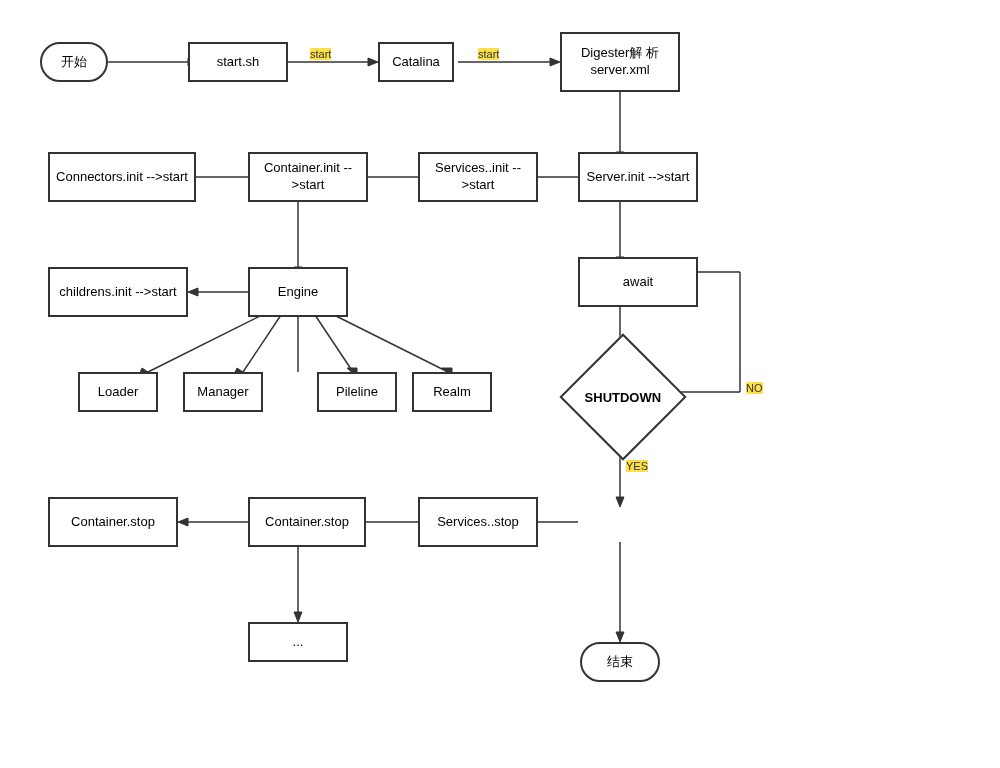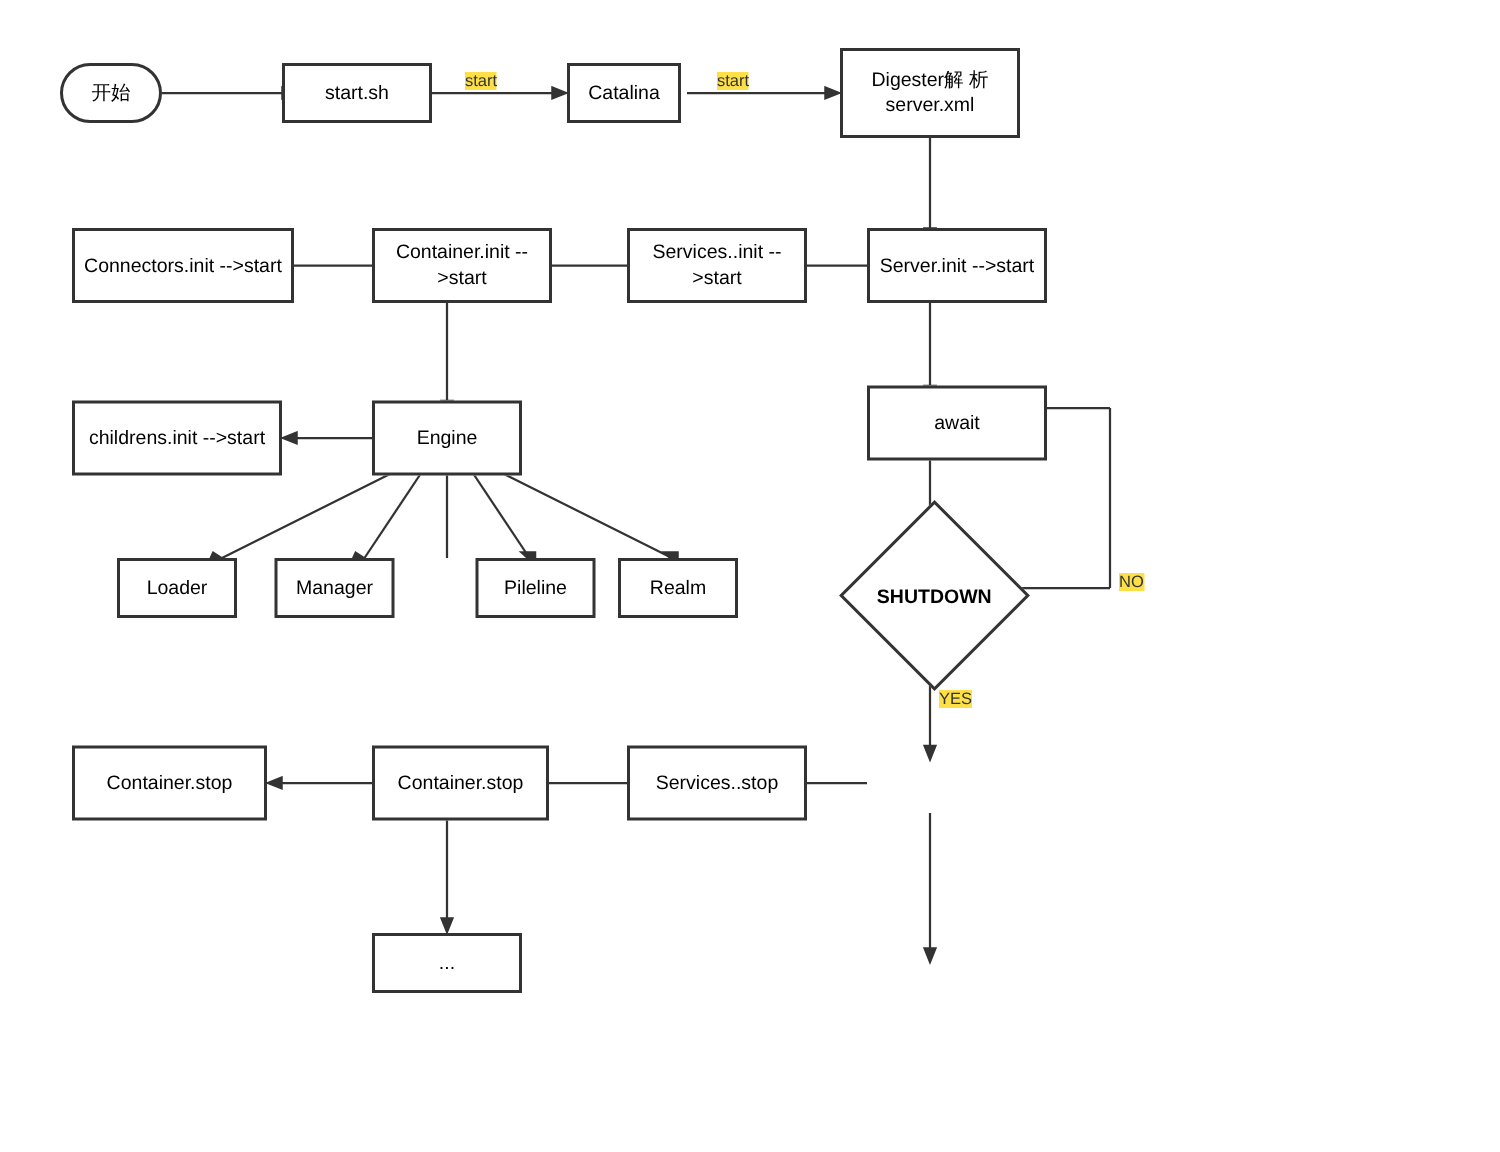--- a/index.html
+++ b/index.html
@@ -254,14 +254,17 @@
   </div>
 
   <div class="box" style="left:28px; top:483px; width:130px; height:50px;">
     <span>Container.stop</span>
   </div>
 
   <div class="box" style="left:228px; top:608px; width:100px; height:40px;">
     <span>...</span>
   </div>
 
+  <div class="box rounded" style="left:560px; top:628px; width:80px; height:40px;">
+    <span>结束</span>
+  </div>
 
 </div>
 
 </body></html>

